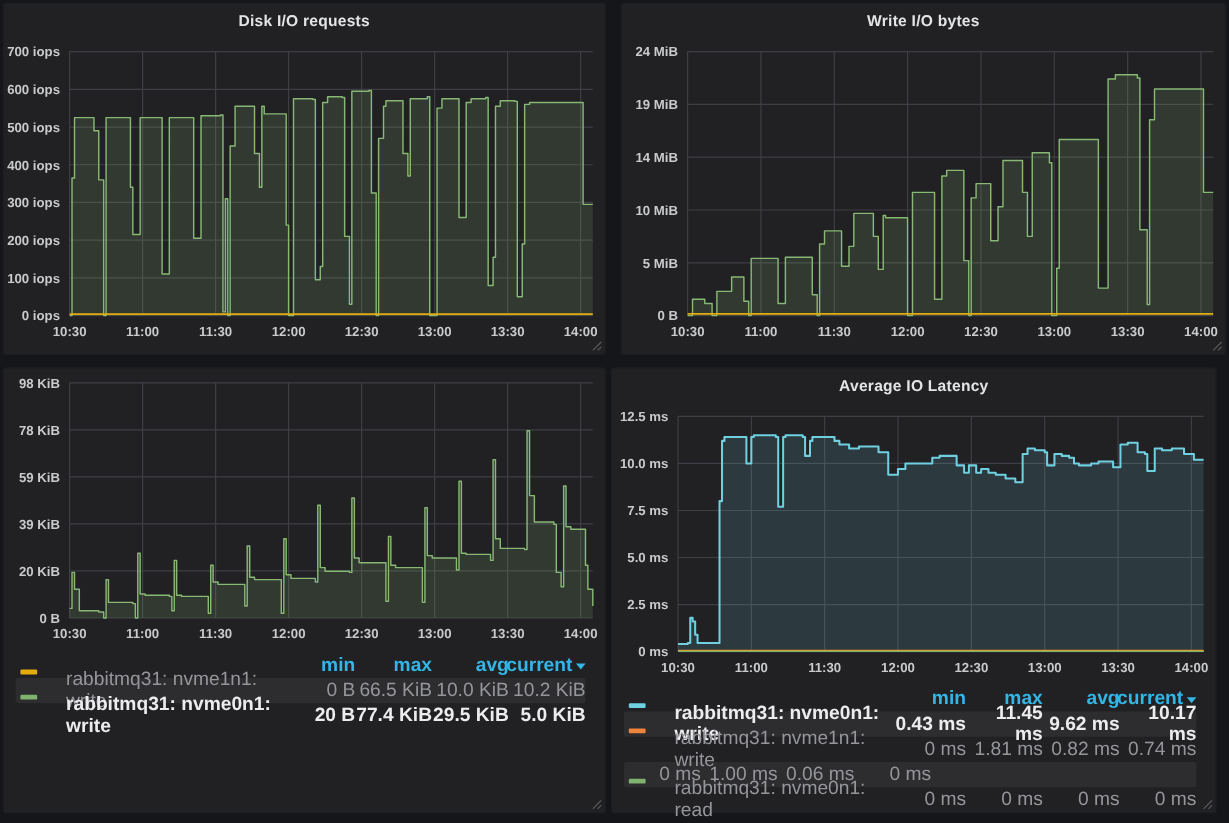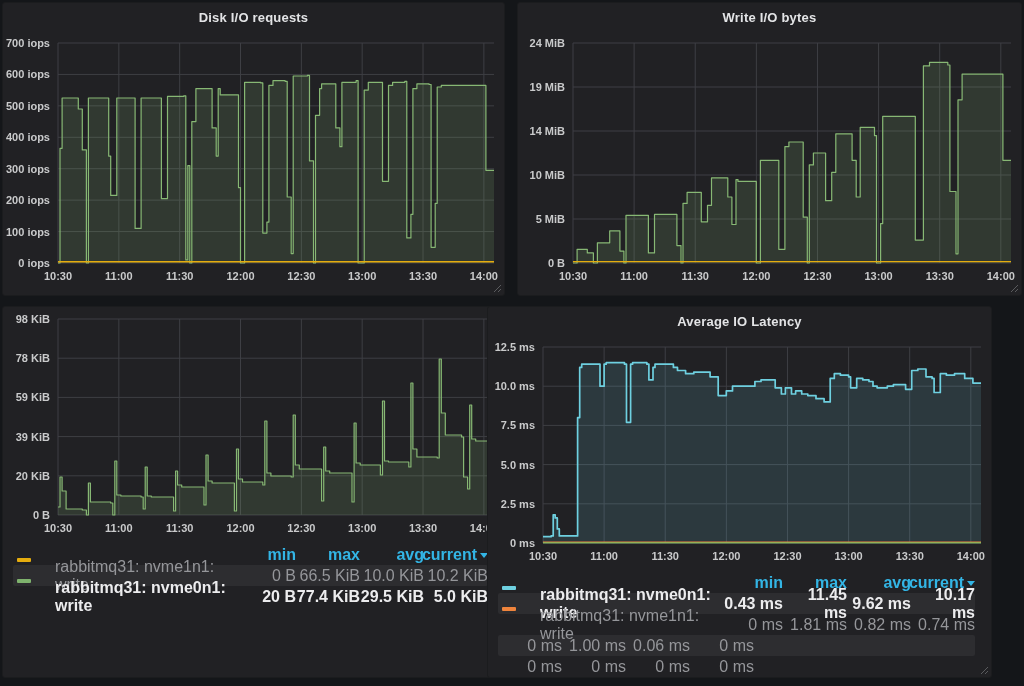--- a/index.html
+++ b/index.html
@@ -10,21 +10,21 @@
     -webkit-font-smoothing:antialiased;
   }
   .dashboard{position:relative;width:1024px;height:686px;}
   .panel{
     position:absolute;background:#212124;border:1px solid #1b1c1e;border-radius:3px;
     box-sizing:border-box;
   }
   .panel-tl{left:2px;top:2px;width:503px;height:294px;}
   .panel-tr{left:517px;top:2px;width:505px;height:294px;}
   .panel-bl{left:2px;top:306px;width:503px;height:372px;}
-  .panel-br{left:487px;top:306px;width:505px;height:372px;}
+  .panel-br{left:509px;top:306px;width:505px;height:372px;}
   .panel-header{height:28px;display:flex;align-items:center;justify-content:center;}
   .panel-title{
     font-size:13px;font-weight:bold;color:#e3e4e6;letter-spacing:.2px;cursor:pointer;
   }
   svg.chart{display:block;width:100%;}
   .chart-tall{height:264px;}
   .chart-short{height:238px;}
   .tick{
     fill:#c9cacb;font-size:11px;font-weight:600;
     font-family:"Liberation Sans",sans-serif;
@@ -297,20 +297,24 @@
           <div class="legend-val">0.82 ms</div>
           <div class="legend-val">0.74 ms</div>
         </div>
         <div class="legend-row striped">
           <div class="legend-val">0 ms</div>
           <div class="legend-val">1.00 ms</div>
           <div class="legend-val">0.06 ms</div>
           <div class="legend-val">0 ms</div>
         </div>
         <div class="legend-row">
+          <div class="legend-label">
+            <span class="swatch" style="background: rgb(126, 178, 109);"></span>
+            <span>rabbitmq31: nvme0n1: read</span>
+          </div>
           <div class="legend-val">0 ms</div>
           <div class="legend-val">0 ms</div>
           <div class="legend-val">0 ms</div>
           <div class="legend-val">0 ms</div>
         </div>
       </div>
     <svg class="grip" width="9" height="9">
       <path d="M8,1 L1,8 M8,5 L5,8" stroke="#5a5b5e" stroke-width="1" fill="none"></path>
     </svg>
   </section>

